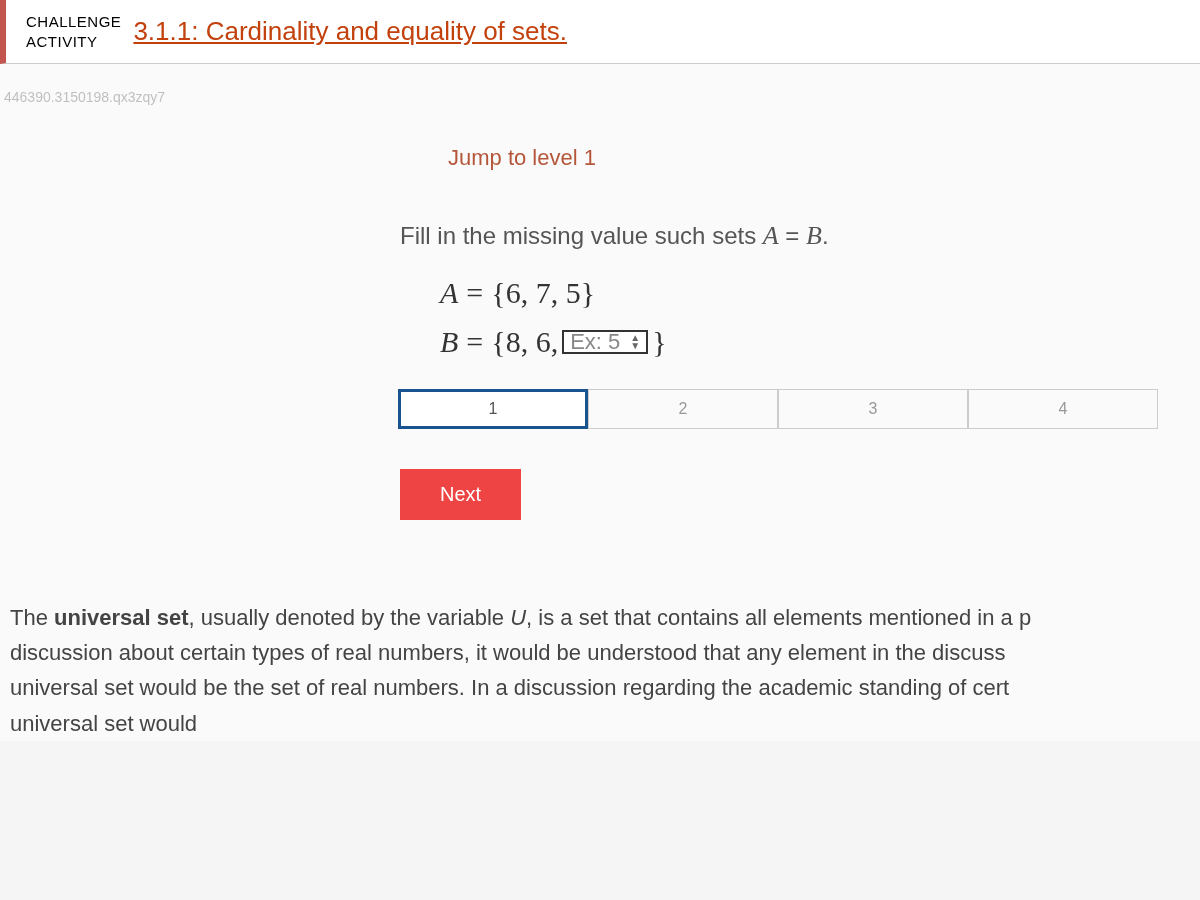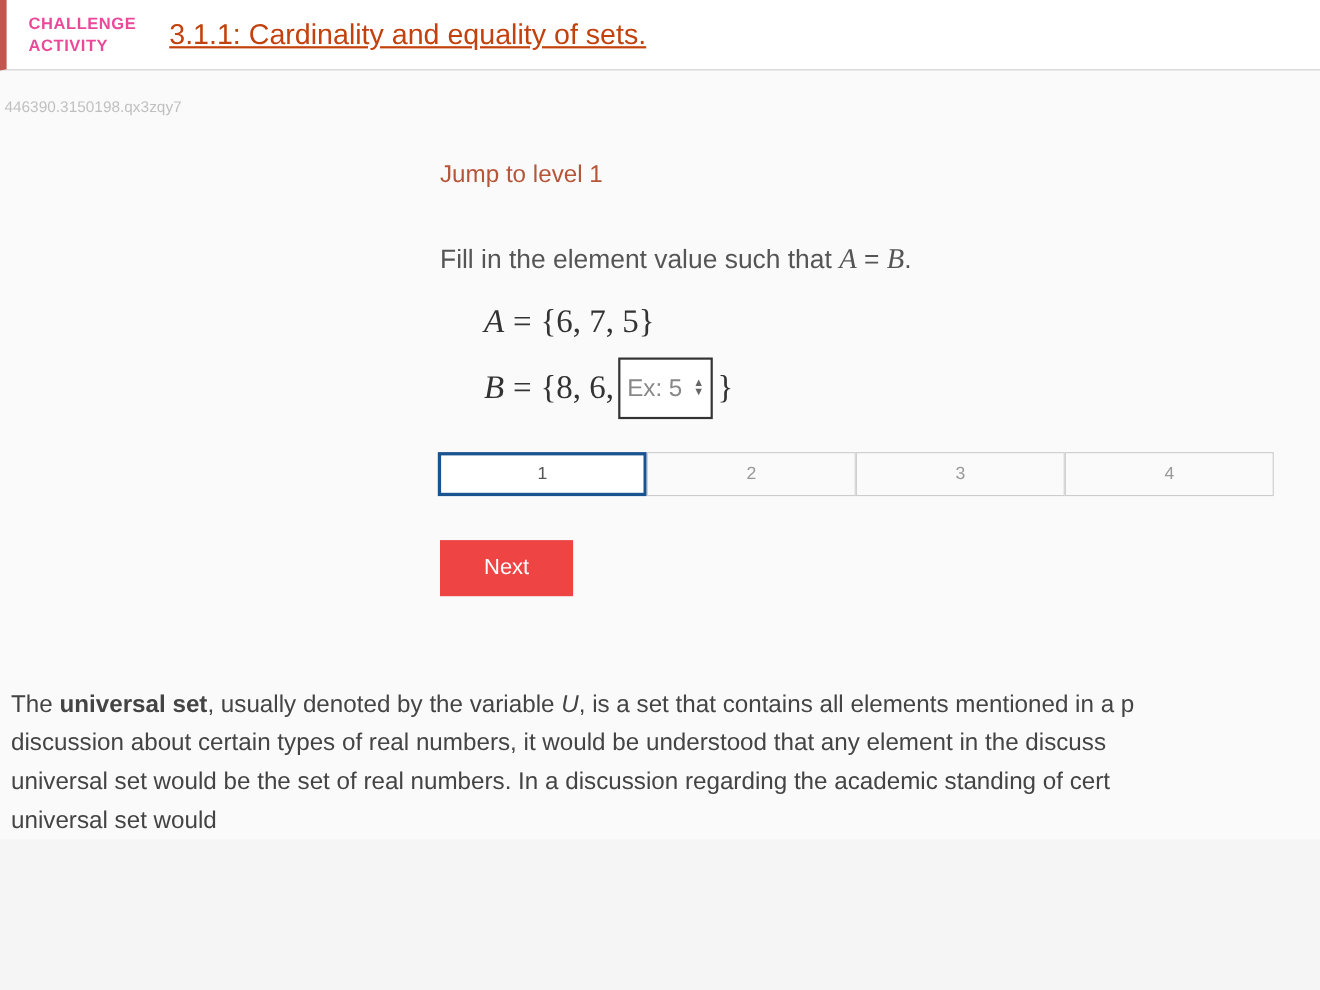--- a/index.html
+++ b/index.html
@@ -18,25 +18,25 @@
     .header {
       display: flex;
       align-items: center;
       border-left: 6px solid #c2554e;
       padding: 12px 20px;
       border-bottom: 1px solid #ccc;
       background: #fff;
     }
     .activity-label {
       font-size: 15px;
-      font-weight: bold;
-      color: #ec4899;
+      font-weight: normal;
+      color: #000000;
       letter-spacing: 0.5px;
       line-height: 1.3;
-      margin-right: 30px;
+      margin-right: 12px;
     }
     .activity-label .line1 { display: block; }
     .activity-label .line2 { display: block; }
     .activity-title {
       font-size: 26px;
       color: #c2410c;
       font-weight: 400;
       text-decoration: underline;
     }
     .watermark {
@@ -47,20 +47,21 @@
       opacity: 0.6;
     }
     .content-area {
       padding: 40px 0 30px 400px;
     }
     .jump-link {
       color: #b5563a;
       font-size: 22px;
       margin-bottom: 50px;
       display: inline-block;
+      margin-left: 48px;
     }
     .question-text {
       font-size: 24px;
       color: #555;
       margin-bottom: 25px;
     }
     .math-var {
       font-family: 'Times New Roman', serif;
       font-style: italic;
       font-size: 26px;
@@ -78,21 +79,21 @@
     .input-box {
       display: inline-flex;
       align-items: center;
       border: 2px solid #333;
       padding: 4px 6px;
       font-family: Arial, sans-serif;
       font-size: 22px;
       color: #888;
       margin: 0 4px;
       background: #fff;
-      height: 56px;
+      height: 24px;
     }
     .stepper {
       display: flex;
       flex-direction: column;
       margin-left: 10px;
       font-size: 10px;
       color: #666;
     }
     .stepper span {
       line-height: 8px;
@@ -154,21 +155,21 @@
     </div>
     <div class="activity-title">3.1.1: Cardinality and equality of sets.</div>
   </div>
 
   <div class="watermark">446390.3150198.qx3zqy7</div>
 
   <div class="content-area">
     <a class="jump-link">Jump to level 1</a>
 
     <div class="question-text">
-      <span>Fill in the element value such that </span><span class="math-var">A</span><span> = </span><span class="math-var">B</span><span>.</span>
+      <span>Fill in the missing value such sets </span><span class="math-var">A</span><span> = </span><span class="math-var">B</span><span>.</span>
     </div>
 
     <div class="equation">
       <span class="var">A</span>
       <span class="eq">=</span>
       <span>{6, 7, 5}</span>
     </div>
 
     <div class="equation">
       <span class="var">B</span>

